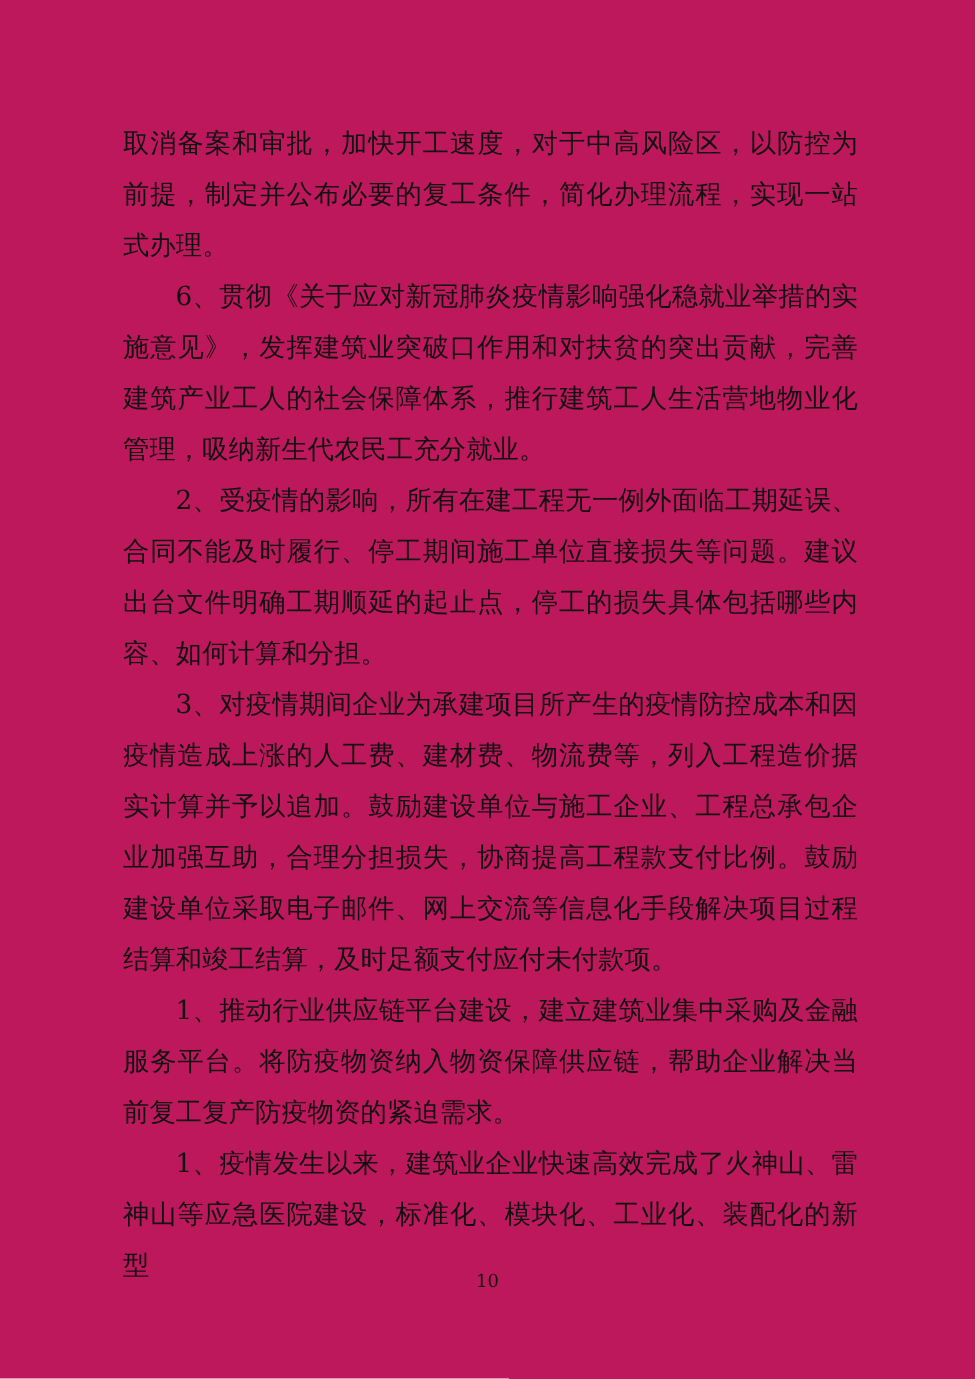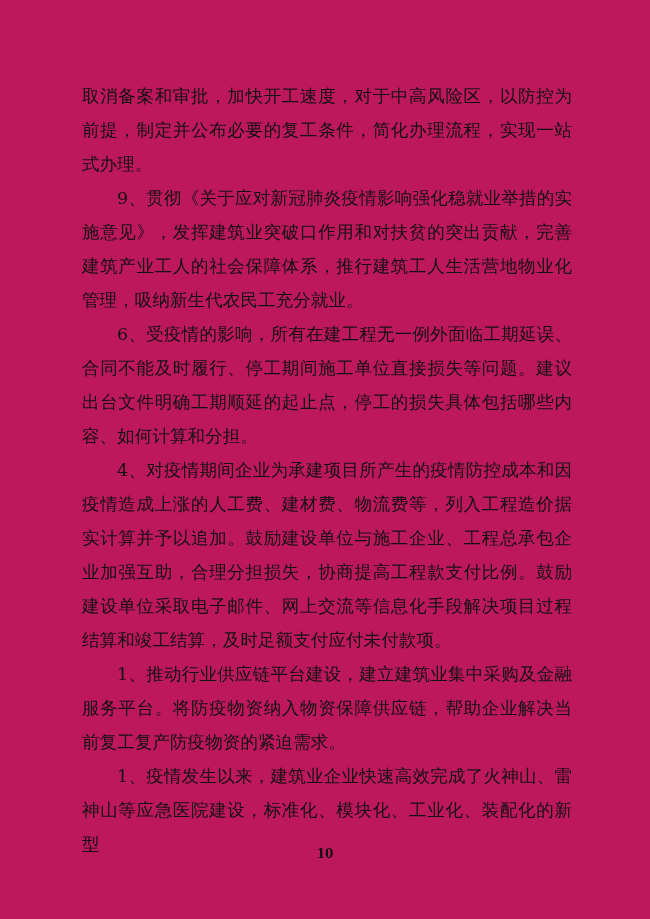--- a/index.html
+++ b/index.html
@@ -34,29 +34,28 @@
   .footer {
     position: absolute;
     top: 846px;
     left: 0;
     right: 0;
     text-align: center;
     font-size: 12px;
     line-height: 16px;
     color: #111111;
     font-family: "DejaVu Serif", "Liberation Serif", serif;
-    font-weight: bold;
   }
 </style>
 </head>
 <body>
 
 <div class="page">
   <div class="body-text">
     <p class="para">取消备案和审批，加快开工速度，对于中高风险区，以防控为前提，制定并公布必要的复工条件，简化办理流程，实现一站式办理。</p>
-    <p class="para indent">9、贯彻《关于应对新冠肺炎疫情影响强化稳就业举措的实施意见》，发挥建筑业突破口作用和对扶贫的突出贡献，完善建筑产业工人的社会保障体系，推行建筑工人生活营地物业化管理，吸纳新生代农民工充分就业。</p>
-    <p class="para indent">6、受疫情的影响，所有在建工程无一例外面临工期延误、合同不能及时履行、停工期间施工单位直接损失等问题。建议出台文件明确工期顺延的起止点，停工的损失具体包括哪些内容、如何计算和分担。</p>
-    <p class="para indent">4、对疫情期间企业为承建项目所产生的疫情防控成本和因疫情造成上涨的人工费、建材费、物流费等，列入工程造价据实计算并予以追加。鼓励建设单位与施工企业、工程总承包企业加强互助，合理分担损失，协商提高工程款支付比例。鼓励建设单位采取电子邮件、网上交流等信息化手段解决项目过程结算和竣工结算，及时足额支付应付未付款项。</p>
+    <p class="para indent">6、贯彻《关于应对新冠肺炎疫情影响强化稳就业举措的实施意见》，发挥建筑业突破口作用和对扶贫的突出贡献，完善建筑产业工人的社会保障体系，推行建筑工人生活营地物业化管理，吸纳新生代农民工充分就业。</p>
+    <p class="para indent">2、受疫情的影响，所有在建工程无一例外面临工期延误、合同不能及时履行、停工期间施工单位直接损失等问题。建议出台文件明确工期顺延的起止点，停工的损失具体包括哪些内容、如何计算和分担。</p>
+    <p class="para indent">3、对疫情期间企业为承建项目所产生的疫情防控成本和因疫情造成上涨的人工费、建材费、物流费等，列入工程造价据实计算并予以追加。鼓励建设单位与施工企业、工程总承包企业加强互助，合理分担损失，协商提高工程款支付比例。鼓励建设单位采取电子邮件、网上交流等信息化手段解决项目过程结算和竣工结算，及时足额支付应付未付款项。</p>
     <p class="para indent">1、推动行业供应链平台建设，建立建筑业集中采购及金融服务平台。将防疫物资纳入物资保障供应链，帮助企业解决当前复工复产防疫物资的紧迫需求。</p>
     <p class="para indent">1、疫情发生以来，建筑业企业快速高效完成了火神山、雷神山等应急医院建设，标准化、模块化、工业化、装配化的新型</p>
   </div>
   <div class="footer">10</div>
 </div>
 
 </body></html>

